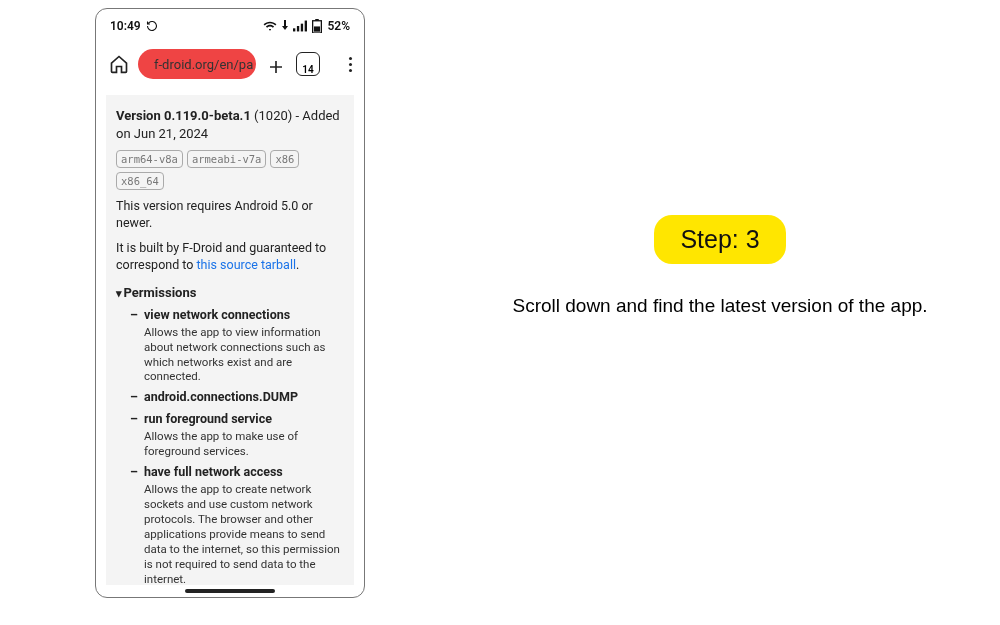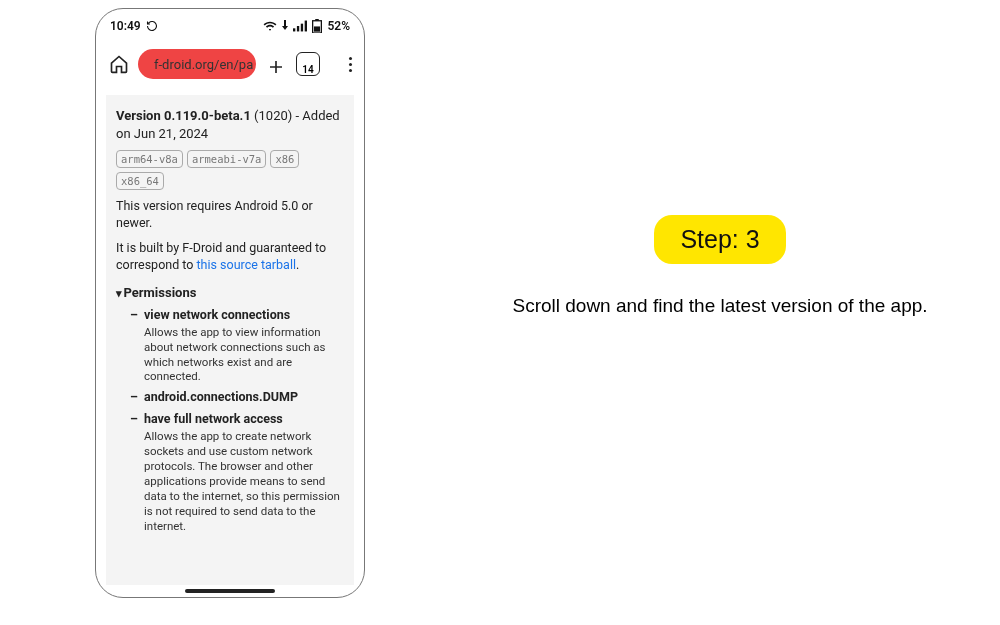--- a/index.html
+++ b/index.html
@@ -11,21 +11,21 @@
     position: relative;
     overflow: hidden;
   }
   .phone {
     position: absolute;
     left: 95px;
     top: 8px;
     width: 270px;
     height: 590px;
     border: 1.5px solid #777;
-    border-radius: 28px;
+    border-radius: 12px;
     background: #fff;
     overflow: hidden;
   }
   .statusbar {
     display: flex;
     justify-content: space-between;
     align-items: center;
     padding: 10px 14px 6px 14px;
     font-size: 12px;
     font-weight: 600;
@@ -216,20 +216,24 @@
     <div class="perm-header">Permissions</div>
     <ul class="perm-list">
       <li>
         <div class="perm-title">view network connections</div>
         <div class="perm-desc">Allows the app to view information about network connections such as which networks exist and are connected.</div>
       </li>
       <li>
         <div class="perm-title">android.connections.DUMP</div>
       </li>
       <li>
+        <div class="perm-title">run foreground service</div>
+        <div class="perm-desc">Allows the app to make use of foreground services.</div>
+      </li>
+      <li>
         <div class="perm-title">have full network access</div>
         <div class="perm-desc">Allows the app to create network sockets and use custom network protocols. The browser and other applications provide means to send data to the internet, so this permission is not required to send data to the internet.</div>
       </li>
 
     </ul>
   </div>
   <div class="gesture-bar"></div>
 </div>
 
 <div class="instruction">

